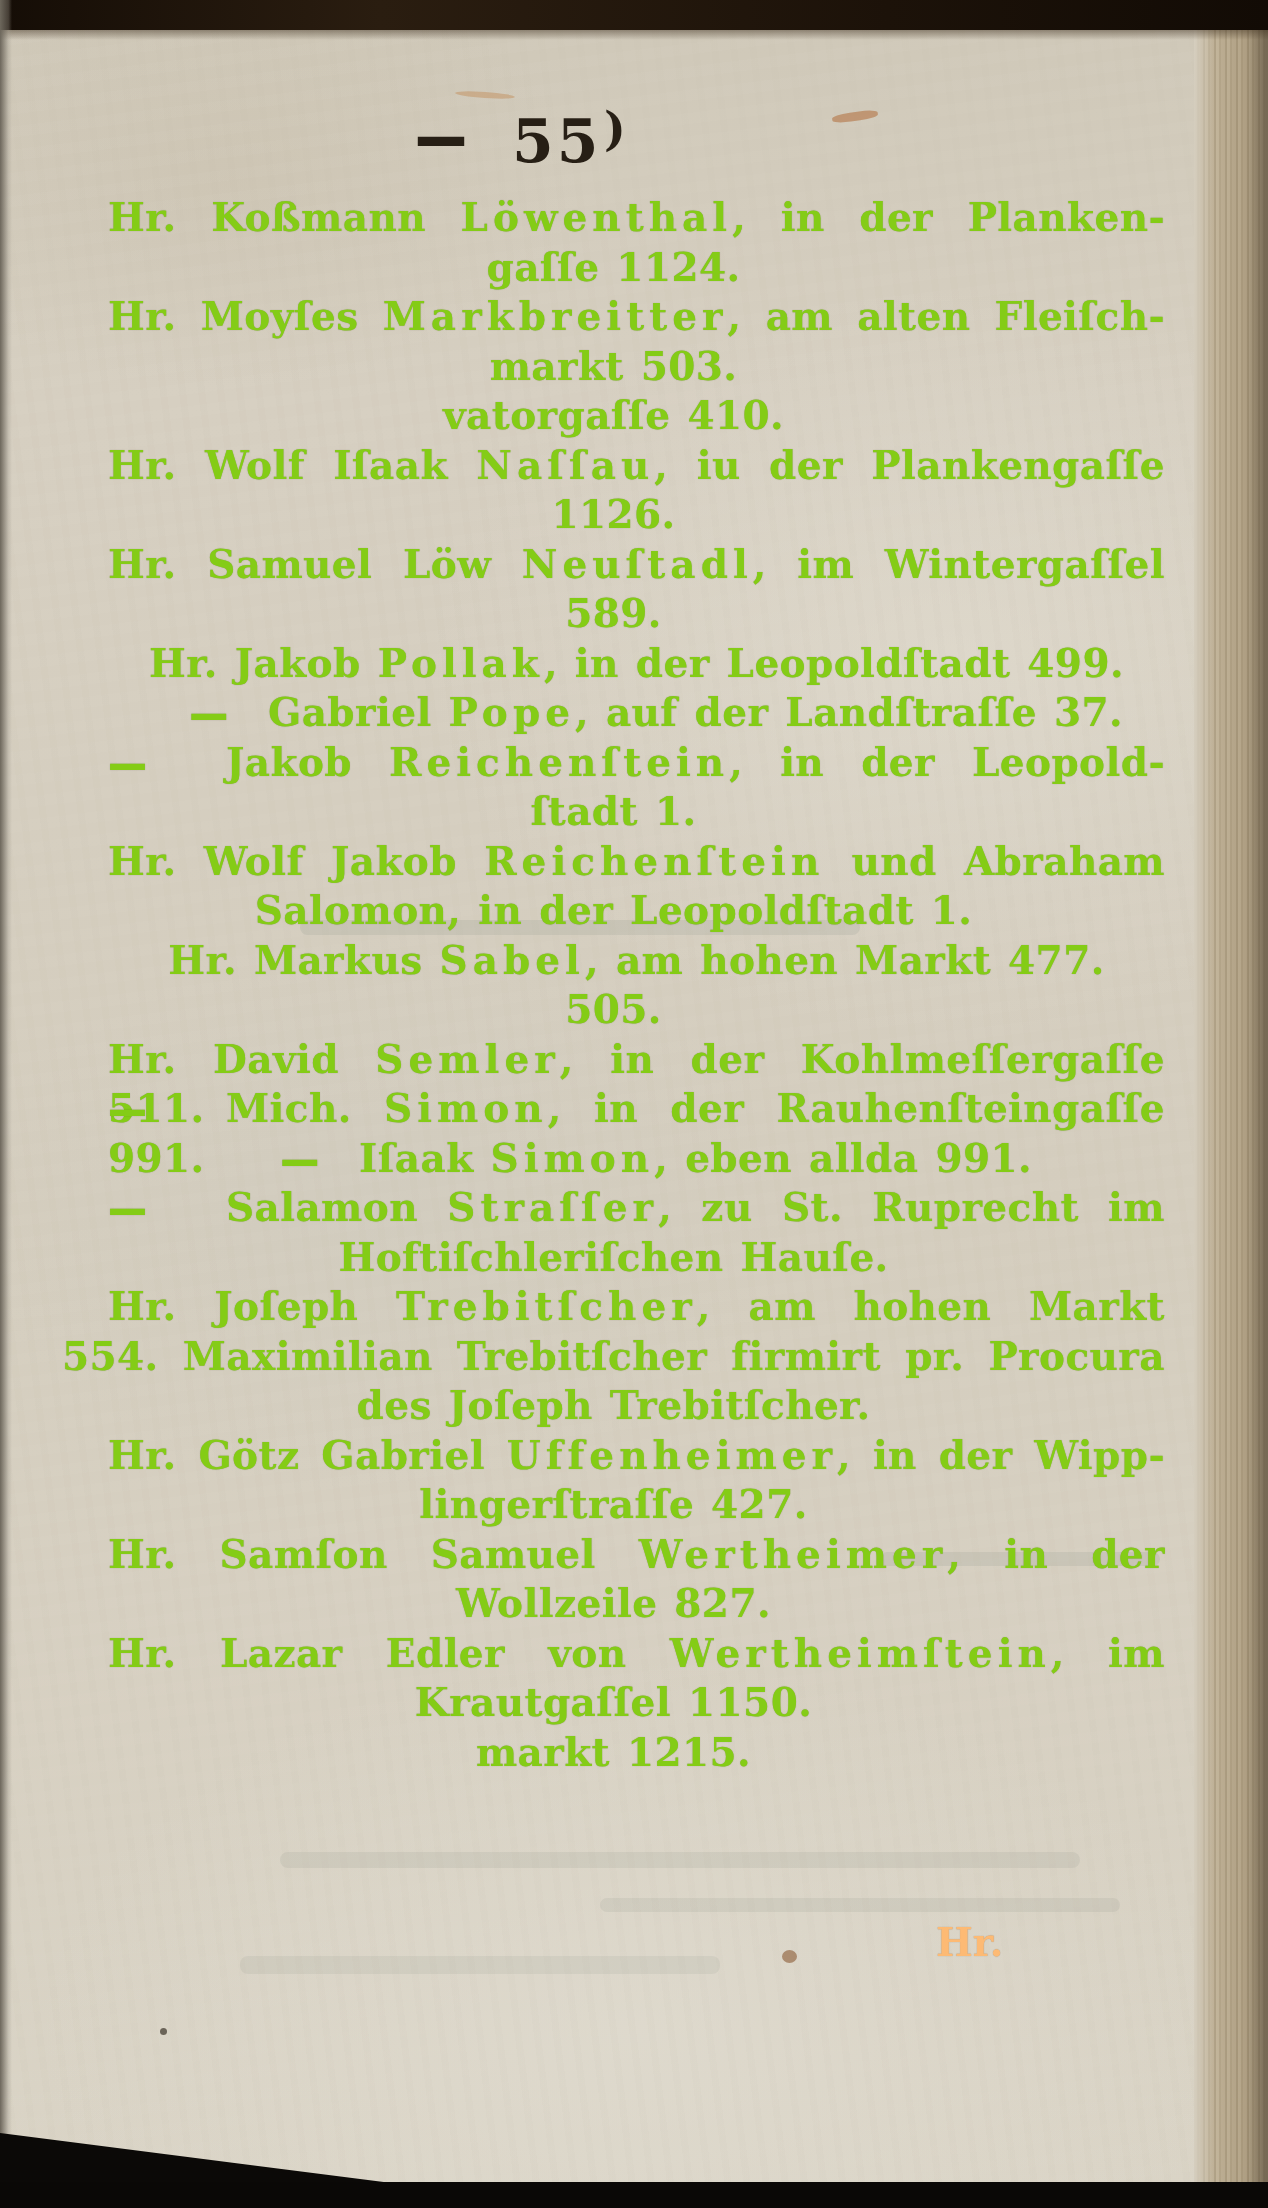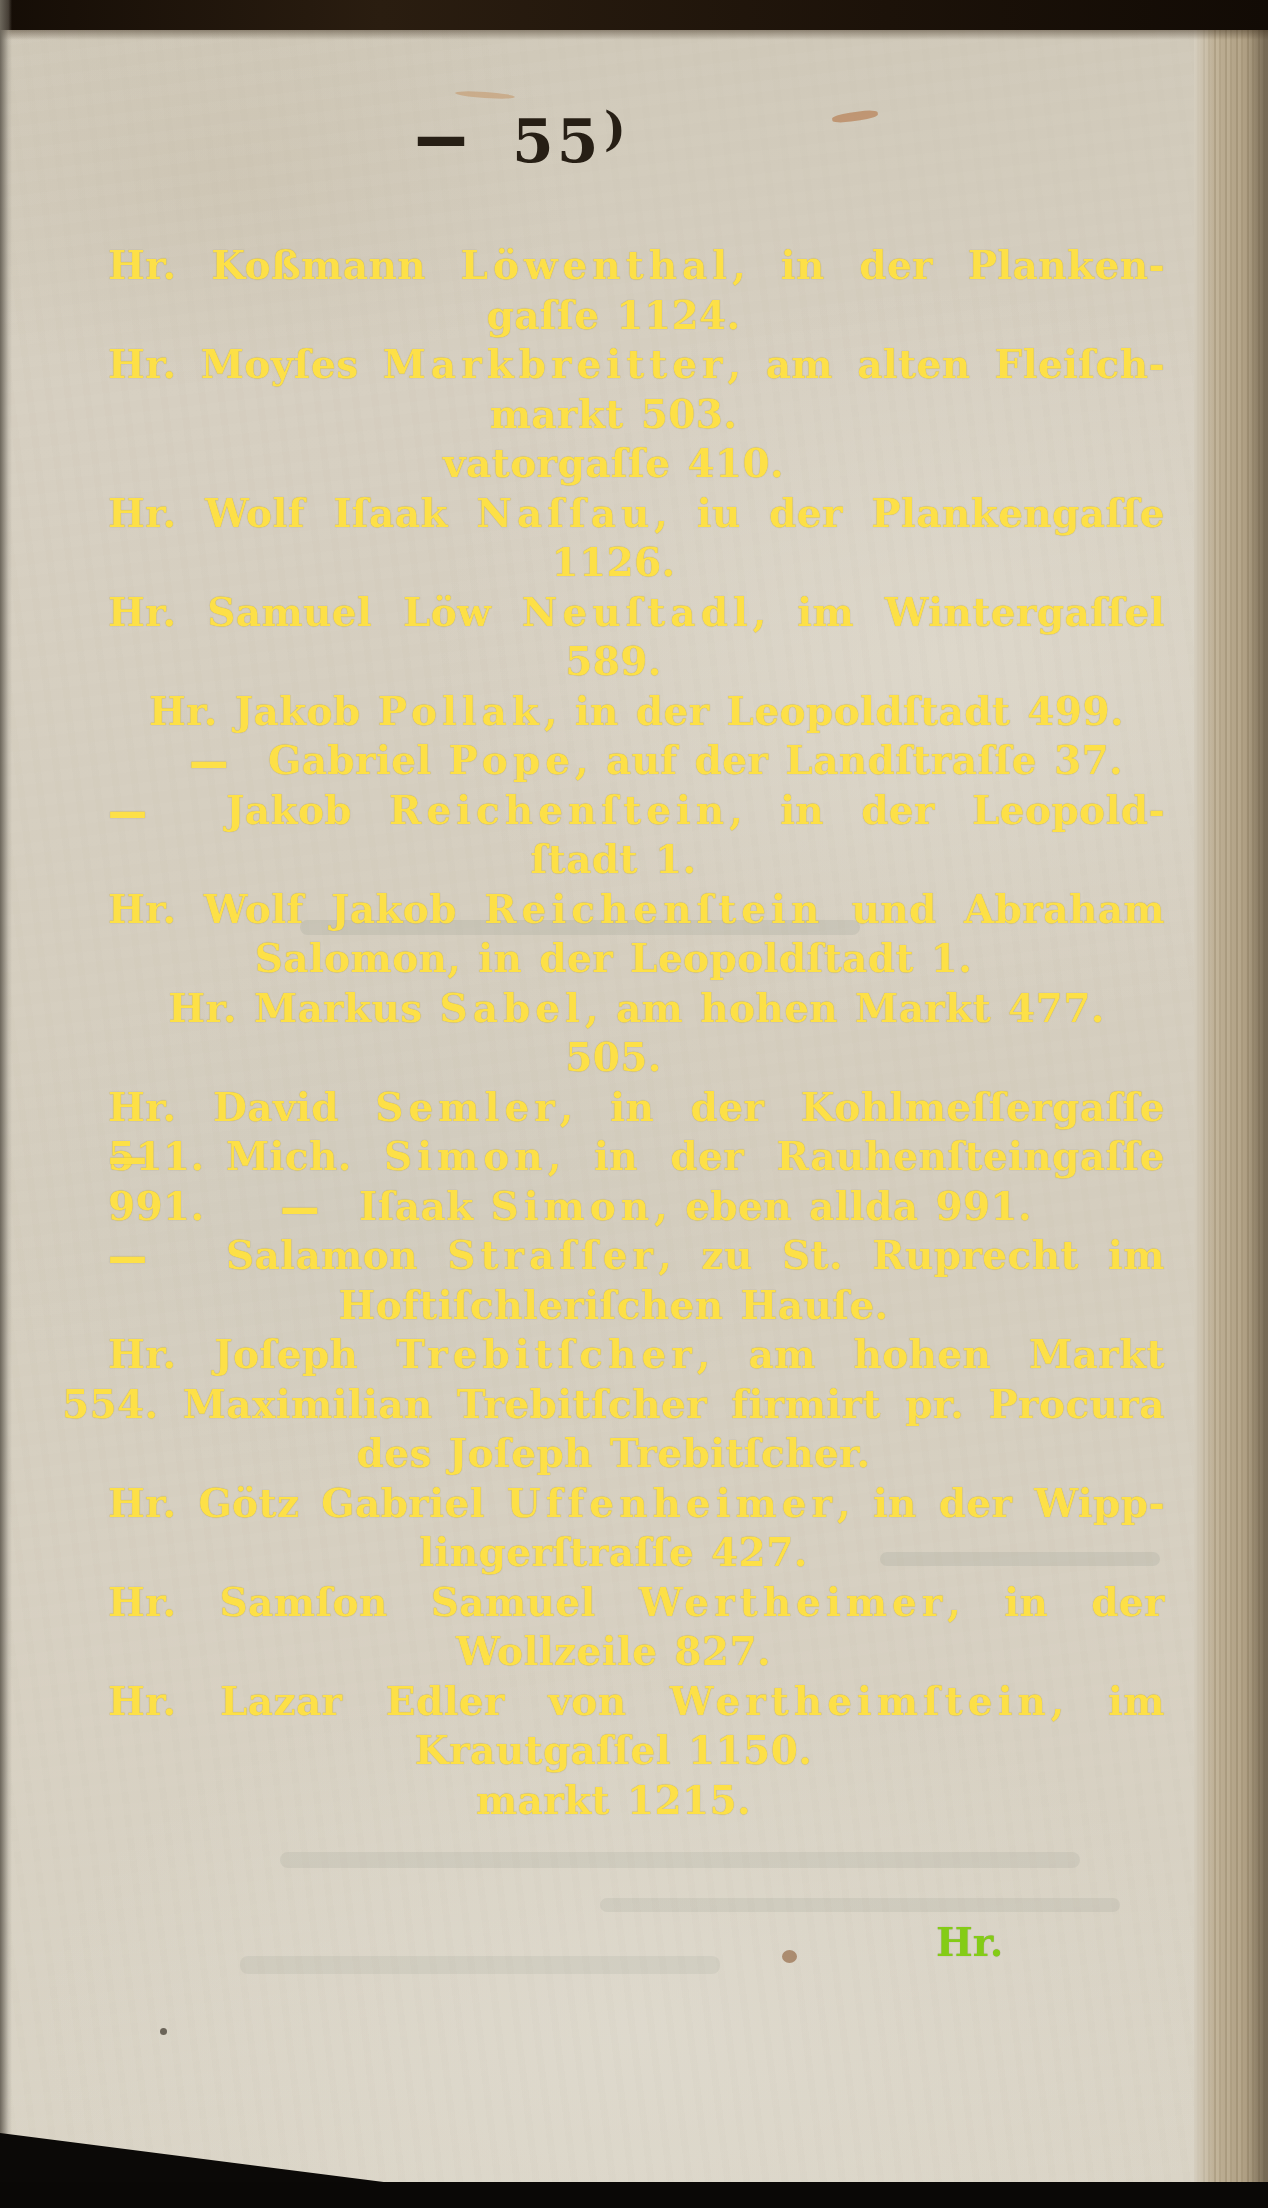--- a/index.html
+++ b/index.html
@@ -55,31 +55,31 @@
 
   
   #header{position:absolute;left:0;top:0;width:1268px;color:#271f15;}
   #header .h-dash{position:absolute;left:415px;top:104px;font-size:52px;font-weight:700;
     transform:scaleY(1.5);letter-spacing:0;}
   #header .h-num{position:absolute;left:512px;top:106px;font-size:60px;font-weight:700;letter-spacing:3px;}
   #header .h-paren{position:absolute;left:604px;top:102px;font-size:46px;font-weight:700;}
 
   
   #textblock{position:absolute;left:62px;top:193px;width:1103px;
-    font:700 39px/49.5px "DejaVu Serif", serif;color:#fde047;
-    text-shadow:0 0 1px rgba(43,33,24,.35);word-spacing:3px;letter-spacing:.4px;margin-top:48px;}
+    font:700 39px/49.5px "DejaVu Serif", serif;color:#84cc16;
+    text-shadow:0 0 1px rgba(43,33,24,.35);word-spacing:3px;letter-spacing:.4px;}
   .line{width:100%;height:49.5px;text-align:center;}
   .line.indent{padding-left:46px;box-sizing:border-box;}
   .line.fill{text-align:justify;text-align-last:justify;-moz-text-align-last:justify;}
   .seg.sp{letter-spacing:5px;}
   .seg.dash-mark{display:inline-block;width:118px;transform:scaleY(1.35);transform-origin:left center;}
 
   
   #catchword{position:absolute;left:936px;top:1918px;font:700 39px/49.5px "DejaVu Serif", serif;
-    color:#84cc16;text-shadow:0 0 1px rgba(43,33,24,.35);}
+    color:#fdba74;text-shadow:0 0 1px rgba(43,33,24,.35);}
 </style>
 </head>
 <body>
 
 <div id="scan">
   <div id="paper"></div>
 
   <div class="smudge" id="smudge-1"></div>
   <div class="smudge" id="smudge-2"></div>
   <div class="smudge" id="smudge-3"></div>

